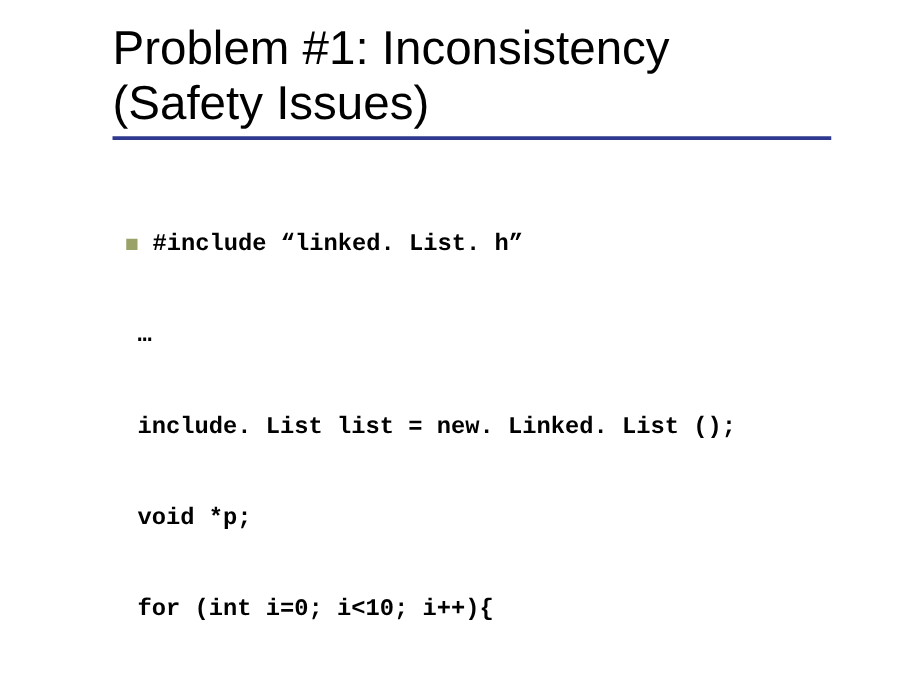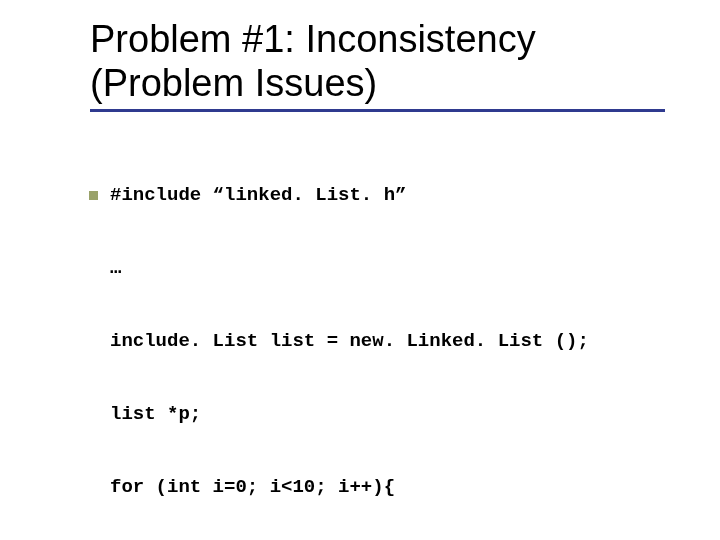--- a/index.html
+++ b/index.html
@@ -42,50 +42,51 @@
     white-space: pre;
     font-weight: bold;
     margin-left: 20px;
   }
   .code-line {
     display: block;
   }
   .bullet-row {
     display: flex;
     align-items: flex-start;
+    margin-left: 12px;
   }
   .bullet {
     width: 9px;
     height: 9px;
     background: #9aa26a;
     margin-right: 12px;
     margin-top: 8px;
     flex: 0 0 auto;
     margin-left: -21px;
   }
 </style>
 </head>
 <body>
 
 <div class="slide">
 
   <h1 class="title">
     <span>Problem #1: Inconsistency</span><br>
-    <span>(Problem Issues)</span>
+    <span>(Safety Issues)</span>
   </h1>
   <div class="underline"></div>
 
   <div class="code-block">
     <div class="bullet-row">
       <span class="bullet"></span>
       <span class="code-line">#include “linked. List. h”</span>
     </div>
     <span class="code-line">…</span>
     <span class="code-line">include. List list = new. Linked. List ();</span>
-    <span class="code-line">list *p;</span>
+    <span class="code-line">void *p;</span>
     <span class="code-line">for (int i=0; i&lt;10; i++){</span>
     
     
     
     
   </div>
 
 </div>
 
 </body></html>

